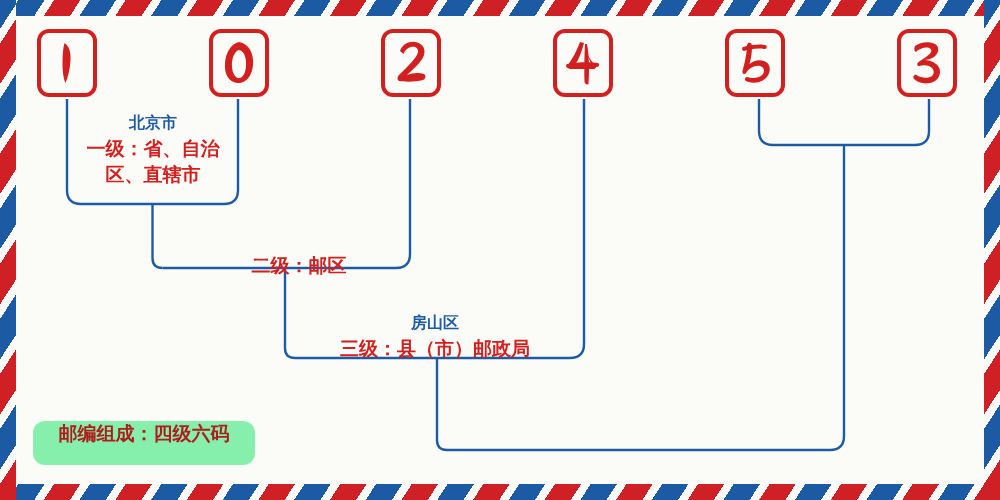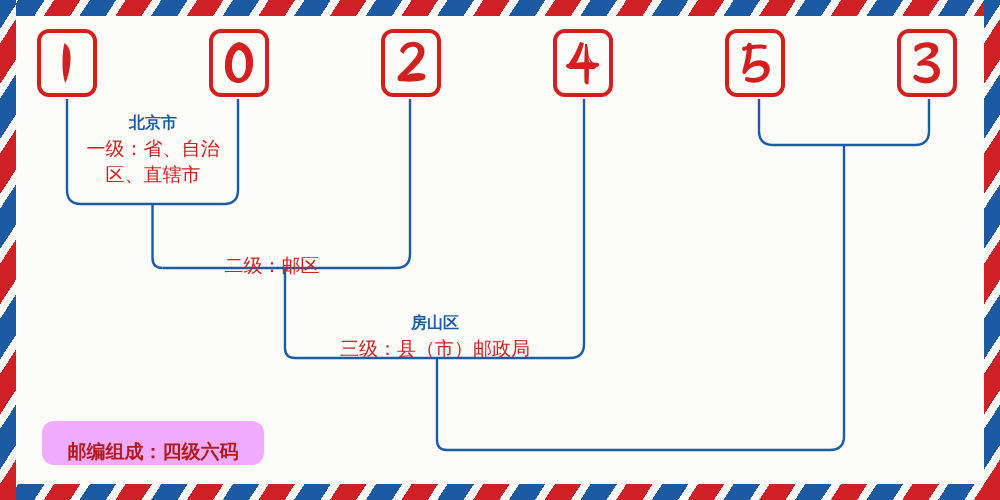--- a/index.html
+++ b/index.html
@@ -61,31 +61,31 @@
 
   
   .label-group{position:absolute;text-align:center;}
   .lbl-title{
     font-family:"Liberation Serif","DejaVu Serif",serif;
     font-weight:bold;color:#1d5ba6;
     font-size:16px;line-height:26px;white-space:nowrap;
   }
   .lbl-sub{
     font-family:"Liberation Sans","DejaVu Sans",sans-serif;
-    font-weight:normal;color:#d1201f;
+    font-weight:bold;color:#d1201f;
     font-size:19px;line-height:26px;
   }
   .lbl-sub.wrap{width:150px;}
 
   
   #legend{
-    position:absolute;left:42px;top:421px;
+    position:absolute;left:33px;top:421px;
     width:222px;height:44px;
-    background:#f0abfc;border-radius:12px;
-    display:flex;align-items:flex-end;justify-content:center;
+    background:#86efac;border-radius:12px;
+    display:flex;align-items:flex-start;justify-content:center;
   }
   #legend .legend-text{
     font-family:"Liberation Serif","DejaVu Serif",serif;
     font-weight:bold;color:#b01c1c;font-size:19px;white-space:nowrap;
   }
 </style>
 </head>
 <body>
 
 <div id="stage">
@@ -186,21 +186,21 @@
                  C8 14.5, 6.5 12, 8 8 Z" fill="#d1201f"></path>
       </svg>
     </div>
   </div>
 
   <div class="label-group" style="left:78px;top:110px;width:150px;">
     <div class="lbl-title">北京市</div>
     <div class="lbl-sub wrap">一级：省、自治区、直辖市</div>
   </div>
 
-  <div class="label-group" style="left:172px;top:253px;width:200px;">
+  <div class="label-group" style="left:199px;top:253px;width:200px;">
     <div class="lbl-sub">二级：邮区</div>
   </div>
 
   <div class="label-group" style="left:310px;top:310px;width:250px;">
     <div class="lbl-title">房山区</div>
     <div class="lbl-sub">三级：县（市）邮政局</div>
   </div>
 
   <div class="label-group" style="left:515px;top:390px;width:250px;">
   </div>

